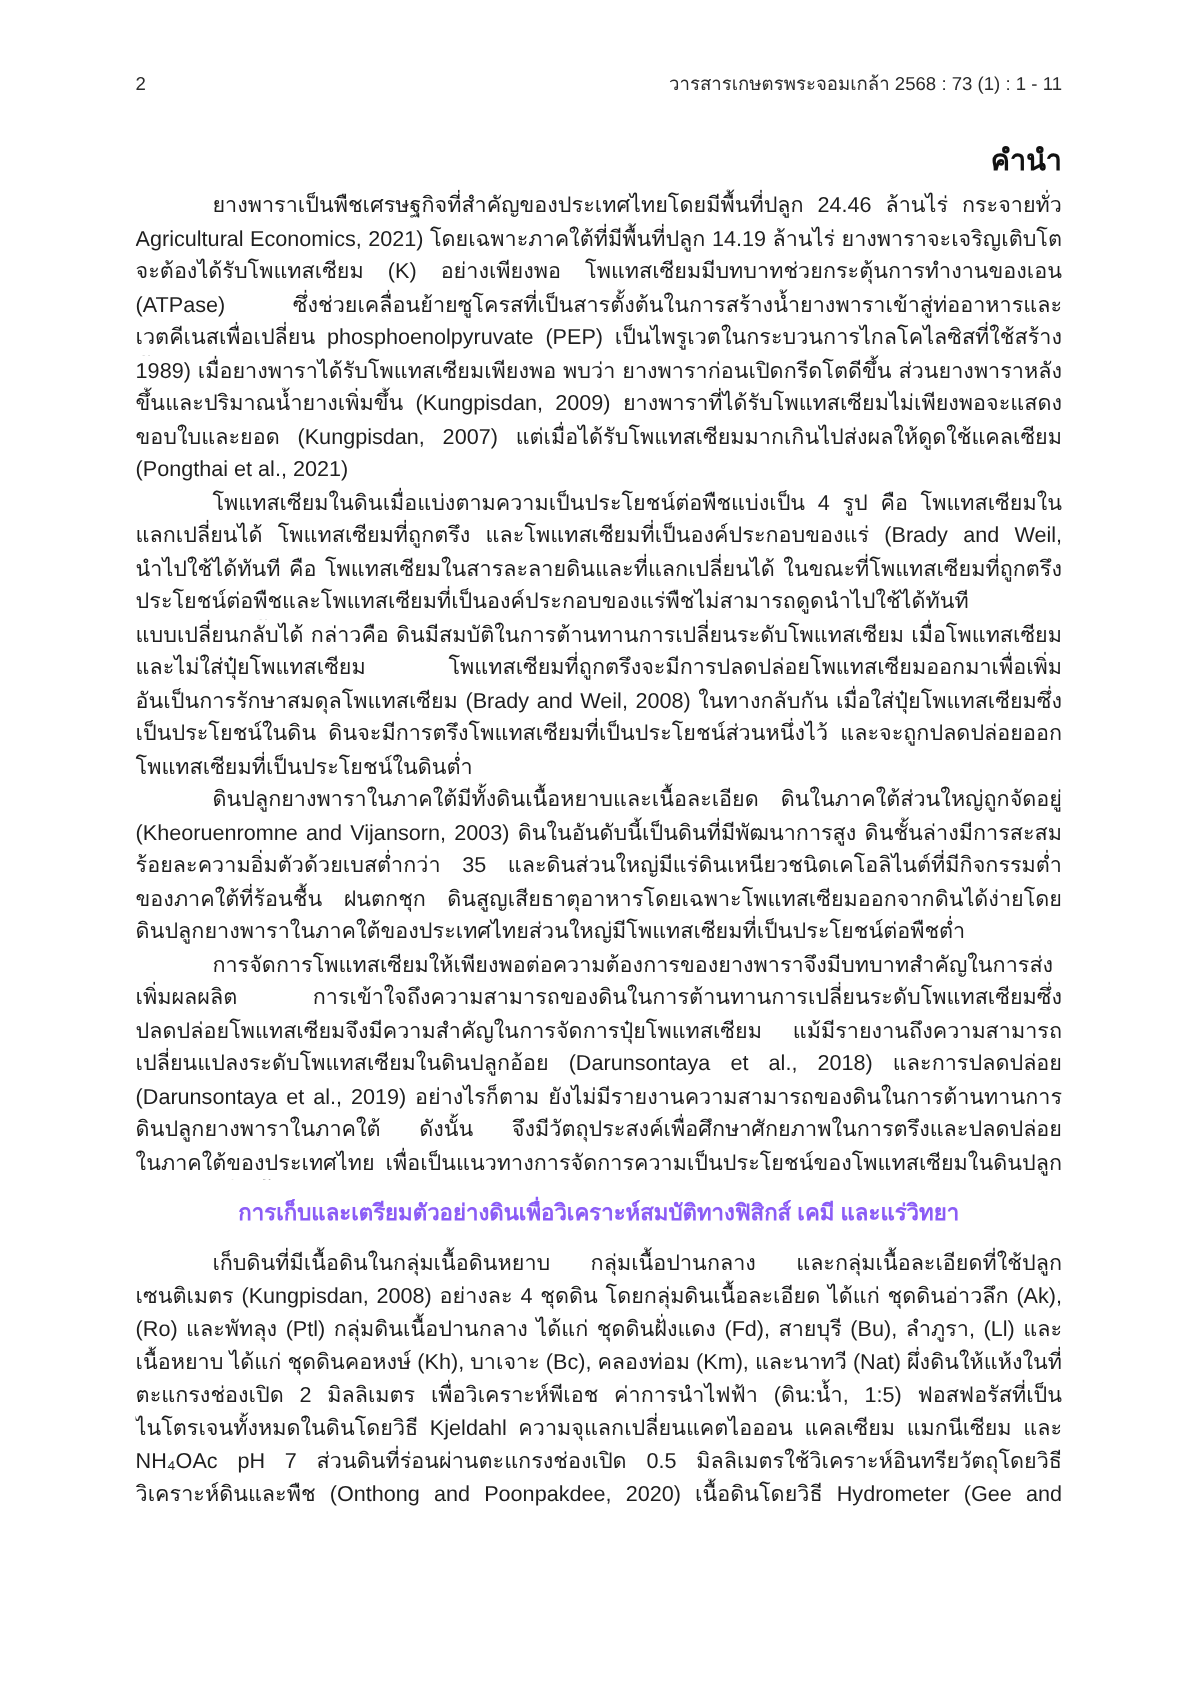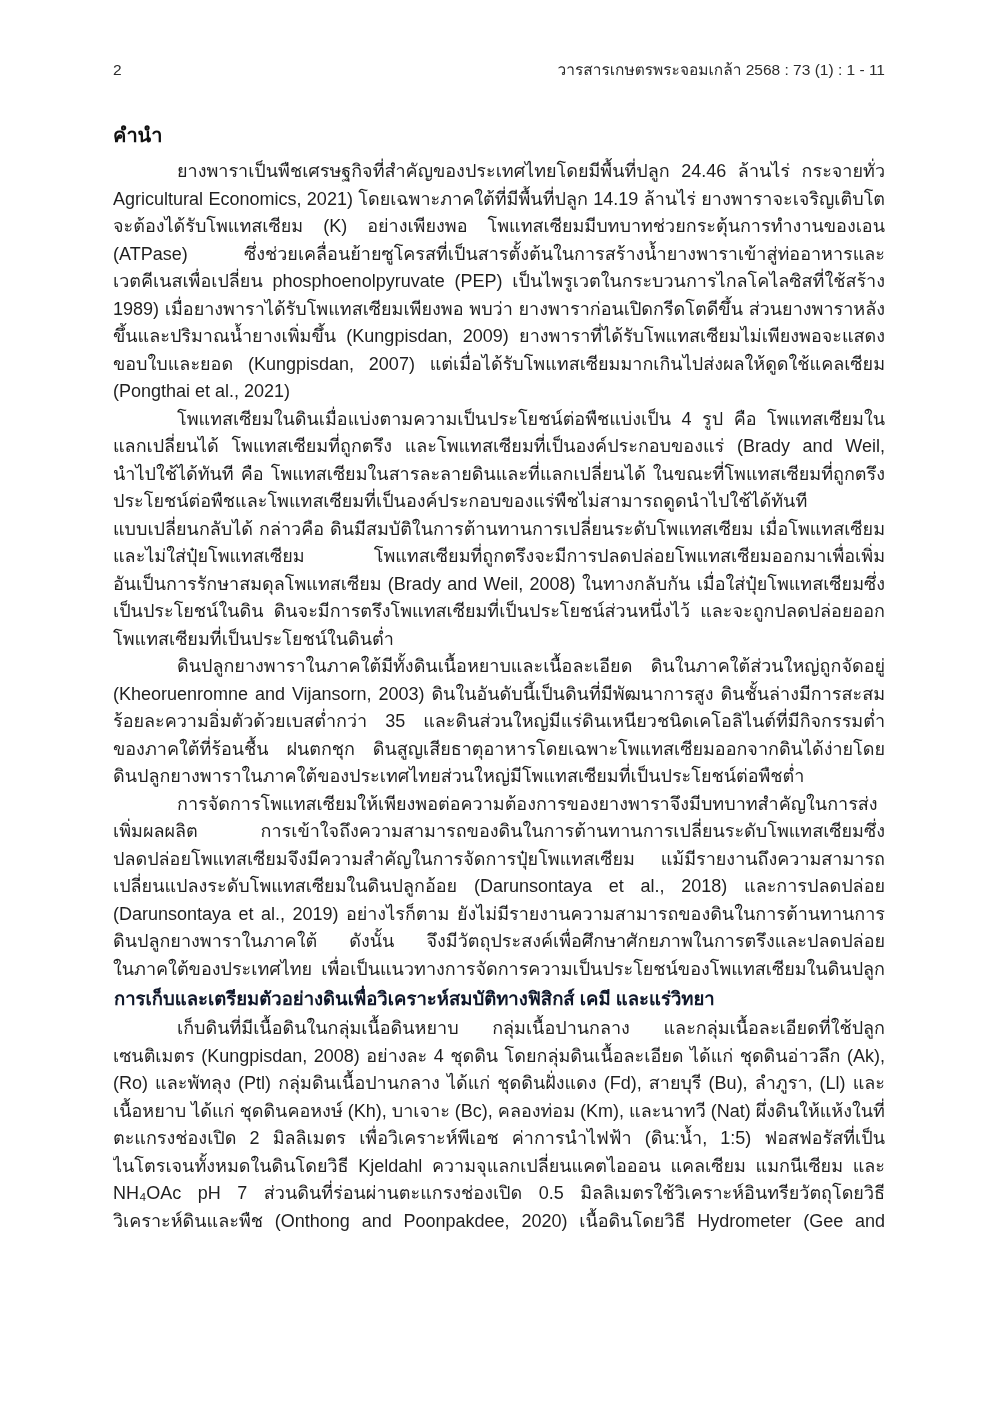--- a/index.html
+++ b/index.html
@@ -25,34 +25,34 @@
     color: #2b2b2b;
   }
   .article {
     position: absolute;
     top: 120px;
     left: 113px;
     right: 115px;
   }
   .section-heading {
     margin: 0 0 8px 0;
-    text-align: left;
-    font-size: 20px;
+    text-align: right;
+    font-size: 24px;
     font-weight: bold;
     line-height: 30px;
     color: #111;
   }
   .section + .section .section-heading { margin-top: 14px; }
   .sub-heading {
-    margin: 1px;
-    text-align: left;
+    margin: 13px;
+    text-align: center;
     font-size: 18.5px;
     font-weight: bold;
     line-height: 30px;
-    color: #0f172a;
+    color: #8b5cf6;
   }
   .paragraph { margin: 0; }
   .line {
     font-size: 18px;
     line-height: 27.5px;
     height: 27.5px;
     overflow: hidden;
     text-align: justify;
     text-align-last: justify;
     word-break: normal;

